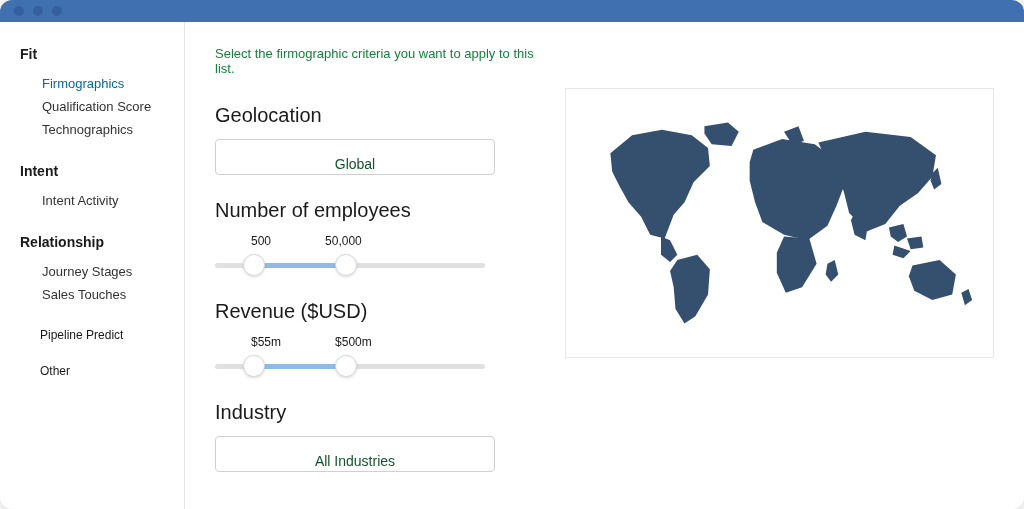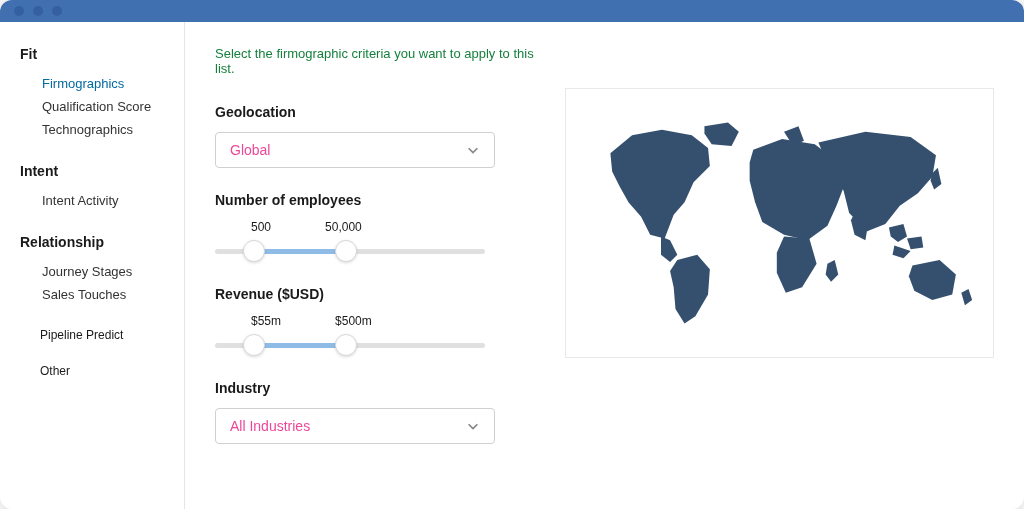--- a/index.html
+++ b/index.html
@@ -78,35 +78,36 @@
     }
     .instruction {
       margin-bottom: 28px;
       font-size: 13px;
       color: #15803d;
     }
     .field-group {
       margin-bottom: 24px;
     }
     .field-label {
-      font-weight: 700;
+      font-weight: 400;
       margin-bottom: 12px;
-      font-size: 14px;
+      font-size: 20px;
     }
     .select {
       border: 1px solid #d0d0d0;
       border-radius: 4px;
       height: 36px;
       display: flex;
       align-items: center;
       justify-content: space-between;
       padding: 16px 14px;
-      color: #ec4899;
+      color: #14532d;
       cursor: pointer;
       width: 280px;
+      flex-direction: column;
     }
     .chev {
       width: 14px;
       height: 14px;
       stroke: #888;
       fill: none;
       stroke-width: 2;
     }
     .slider-area {
       width: 270px;

